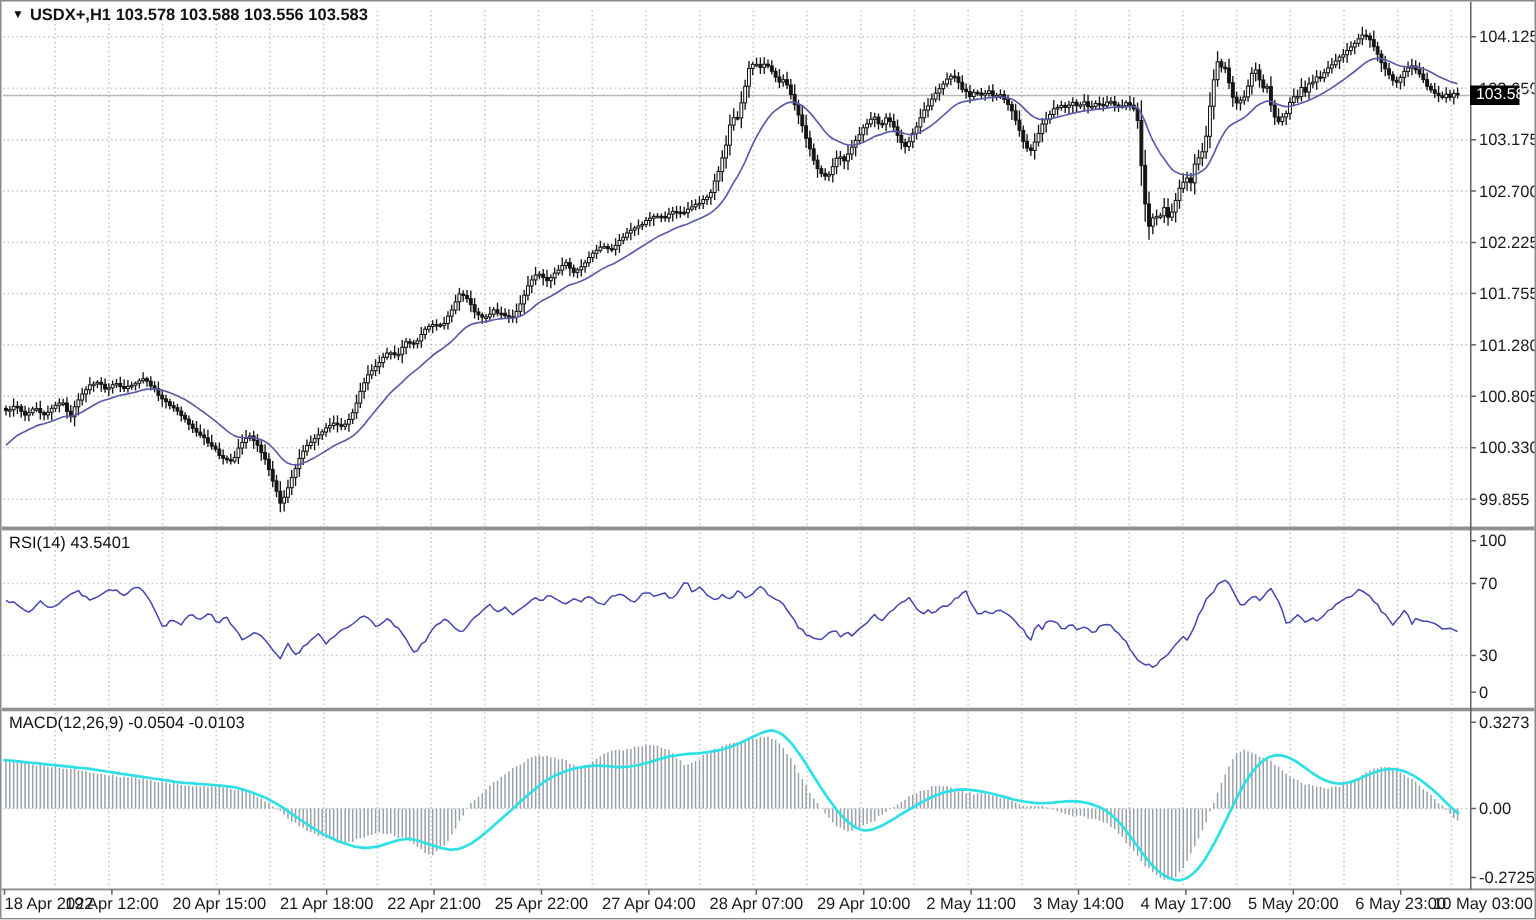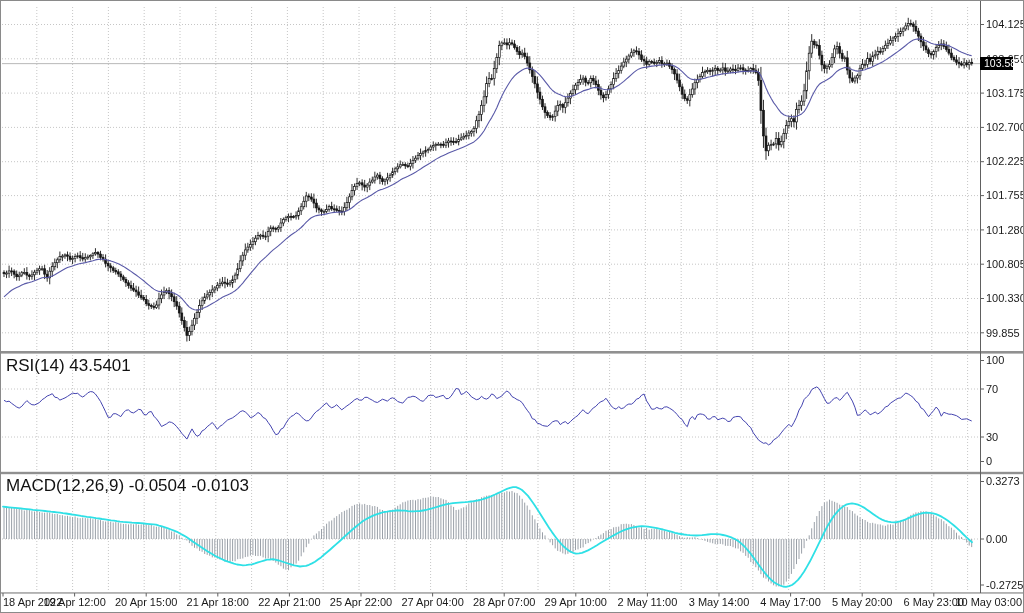--- a/index.html
+++ b/index.html
@@ -8,21 +8,21 @@
     font-family:"Liberation Sans",sans-serif;overflow:hidden;
     border:1px solid #8a8a8a;box-sizing:border-box;
   }
   svg#chart{position:absolute;left:0;top:0;}
   .hdr{
     position:absolute;left:7px;top:3px;font-size:11px;font-weight:bold;color:#111;
     white-space:pre;letter-spacing:0;z-index:3;
   }
   .hdr .tri{font-size:8px;vertical-align:1px;margin-right:4px;cursor:pointer;}
   .ind-label{
-    position:absolute;left:5px;font-size:17px;color:#111;z-index:3;white-space:pre;
+    position:absolute;left:5px;font-size:11px;color:#111;z-index:3;white-space:pre;
   }
   .rsi-label{top:355px;}
   .macd-label{top:475px;}
   .price-badge{
     position:absolute;left:979px;top:56px;width:33px;height:13px;
     background:#000;color:#fff;font-size:10.5px;line-height:13px;
     padding-left:4px;box-sizing:border-box;z-index:4;
   }
 </style>
 </head>
@@ -1361,19 +1361,20 @@
         <line x1="789.6" y1="592" x2="789.6" y2="595.5" stroke="#606060" stroke-width="1"></line>
         <text x="789.5999999999999" y="605" font-size="11px" font-family="&quot;Liberation Sans&quot;,sans-serif" fill="#1a1a1a" text-anchor="middle">4 May 17:00</text>
         <line x1="861.2" y1="592" x2="861.2" y2="595.5" stroke="#606060" stroke-width="1"></line>
         <text x="861.1999999999999" y="605" font-size="11px" font-family="&quot;Liberation Sans&quot;,sans-serif" fill="#1a1a1a" text-anchor="middle">5 May 20:00</text>
         <line x1="932.8" y1="592" x2="932.8" y2="595.5" stroke="#606060" stroke-width="1"></line>
         <text x="932.8" y="605" font-size="11px" font-family="&quot;Liberation Sans&quot;,sans-serif" fill="#1a1a1a" text-anchor="middle">6 May 23:00</text>
         <text x="1021" y="605" font-size="11px" font-family="&quot;Liberation Sans&quot;,sans-serif" fill="#1a1a1a" text-anchor="end">10 May 03:00</text>
       </g>
     </svg>
 
+  <div class="hdr"><span class="tri">▼</span><span>USDX+,H1</span><span> </span><span>103.578 103.588 103.556 103.583</span></div>
 
   <div class="ind-label rsi-label">RSI(14) 43.5401</div>
 
   <div class="ind-label macd-label">MACD(12,26,9) -0.0504 -0.0103</div>
 
   <div class="price-badge">103.583</div>
 </div>
 
 </body></html>

